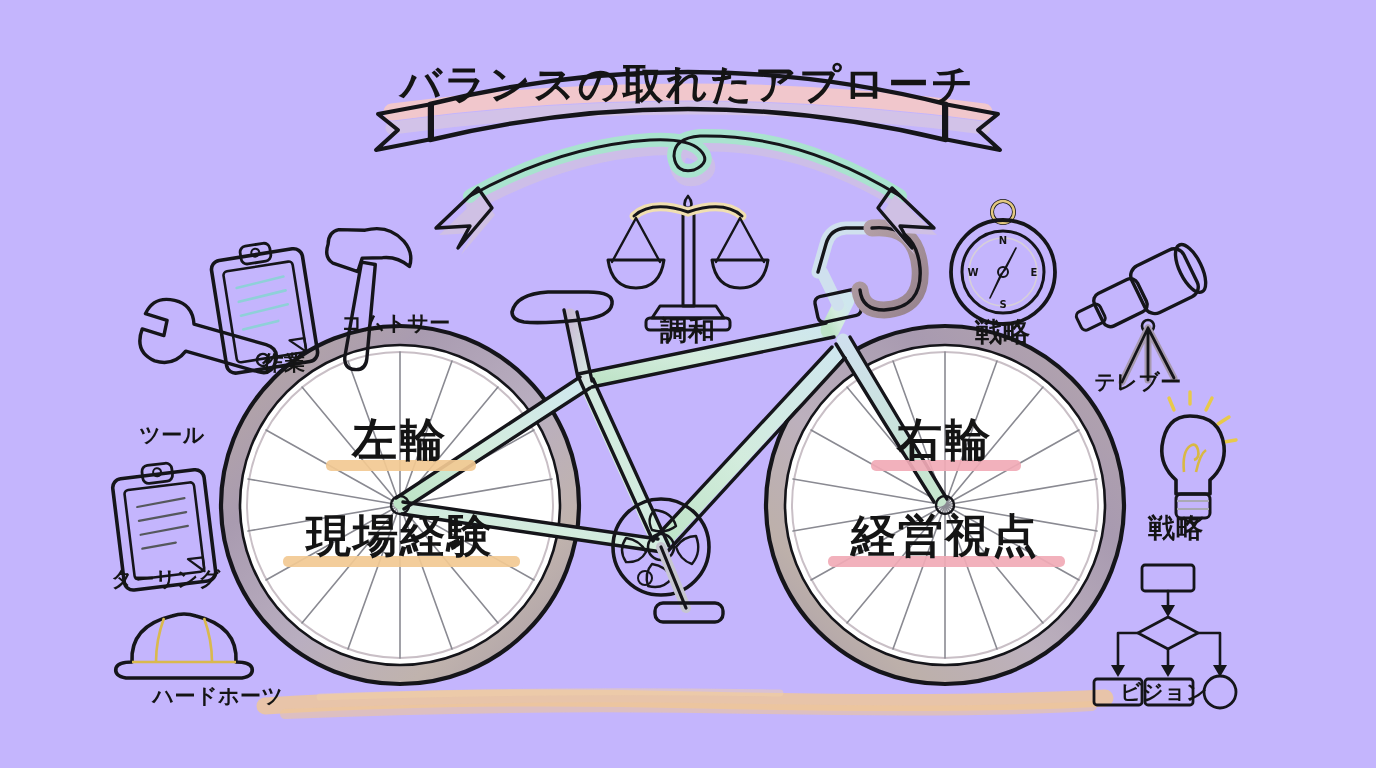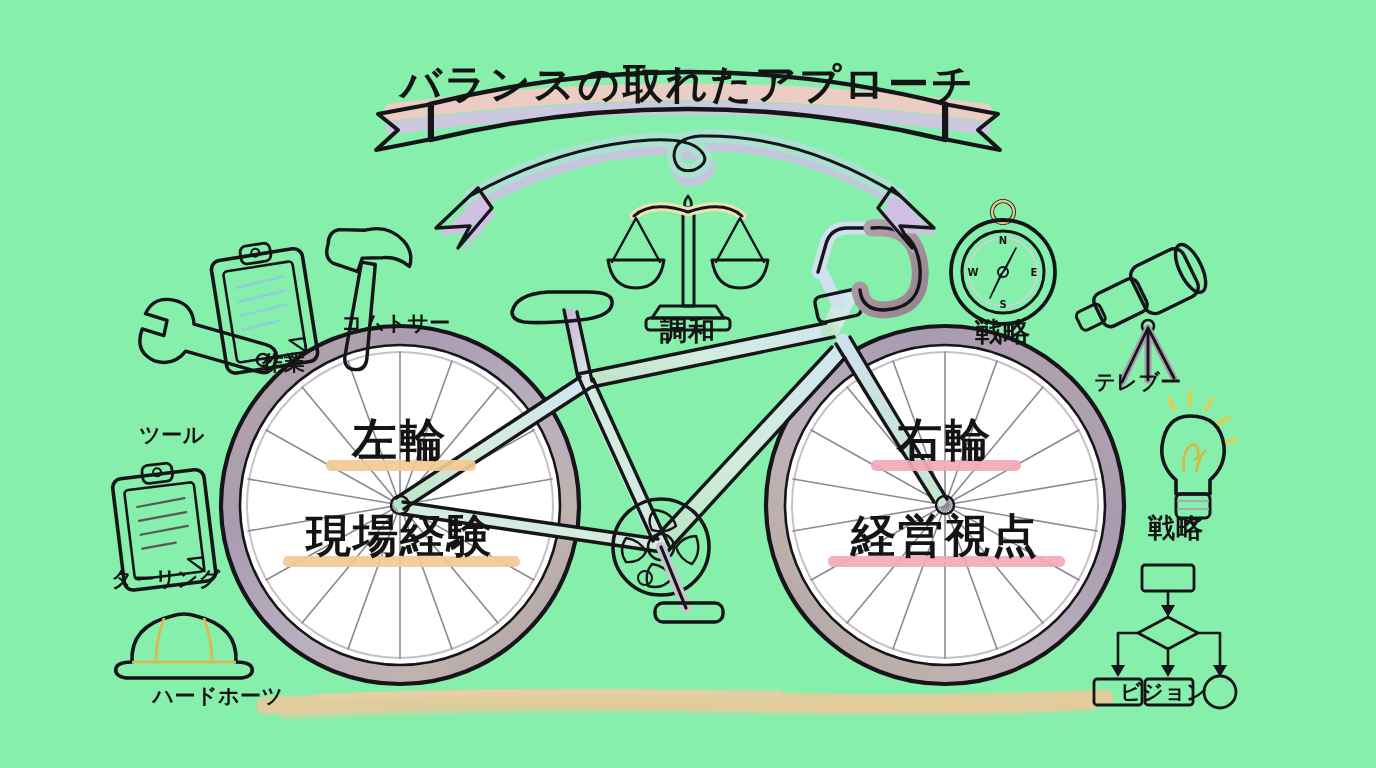--- a/index.html
+++ b/index.html
@@ -8,21 +8,21 @@
     padding: 0;
     background: #ffffff;
   }
   body {
     font-family: "DejaVu Sans", "Liberation Sans", sans-serif;
   }
   #stage {
     position: relative;
     width: 1376px;
     height: 768px;
-    background: #86efac;
+    background: #c4b5fd;
     overflow: hidden;
   }
   #stage svg.layer {
     position: absolute;
     left: 0;
     top: 0;
     width: 1376px;
     height: 768px;
   }
   .jp {

